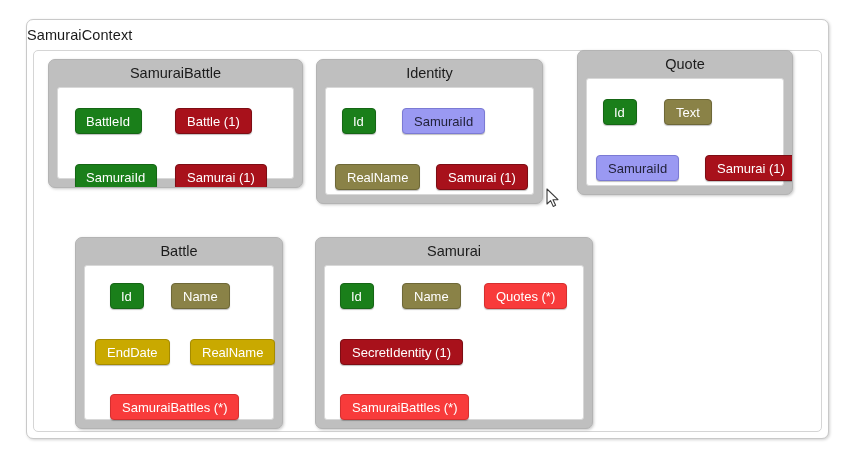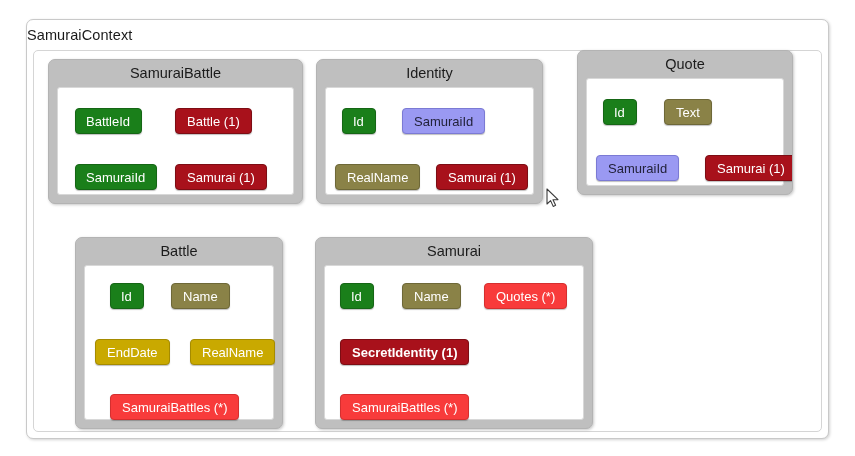--- a/index.html
+++ b/index.html
@@ -166,21 +166,21 @@
   <div class="edge-label" style="left:179px; top:206px;">1:*</div>
   <div class="edge-label" style="left:288px; top:196px;">1:*</div>
   <div class="edge-label" style="left:437px; top:207px;">1:1</div>
   <div class="edge-label" style="left:592px; top:220px;">1:*</div>
 
   <div class="context-box">
     <div class="context-title">SamuraiContext</div>
     <div class="context-inner"></div>
   </div>
 
-  <div class="entity" style="left:48px; top:59px; width:255px; height:145px;">
+  <div class="entity" style="left:48px; top:59px; width:255px; height:129px;">
     <div class="entity-title">SamuraiBattle</div>
     <div class="entity-body">
       <div class="chip c-green" style="left:17px; top:20px;">BattleId</div>
       <div class="chip c-darkred" style="left:117px; top:20px;">Battle (1)</div>
       <div class="chip c-green" style="left:17px; top:76px;">SamuraiId</div>
       <div class="chip c-darkred" style="left:117px; top:76px;">Samurai (1)</div>
     </div>
   </div>
 
   <div class="entity" style="left:316px; top:59px; width:227px; height:145px;">
@@ -213,21 +213,21 @@
       <div class="chip c-red" style="left:25px; top:128px;">SamuraiBattles (*)</div>
     </div>
   </div>
 
   <div class="entity" style="left:315px; top:237px; width:278px; height:192px;">
     <div class="entity-title">Samurai</div>
     <div class="entity-body">
       <div class="chip c-green" style="left:15px; top:17px;">Id</div>
       <div class="chip c-olive" style="left:77px; top:17px;">Name</div>
       <div class="chip c-red" style="left:159px; top:17px;">Quotes (*)</div>
-      <div class="chip c-darkred" style="left:15px; top:73px;font-weight:bold;">SecretIdentity (1)</div>
+      <div class="chip c-darkred" style="left:15px; top:73px;">SecretIdentity (1)</div>
       <div class="chip c-red" style="left:15px; top:128px;">SamuraiBattles (*)</div>
     </div>
   </div>
 
 
   <svg class="cursor" viewBox="0 0 14 20" xmlns="http://www.w3.org/2000/svg">
     <path d="M1,1 L1,16 L4.6,12.6 L7.2,18.4 L9.6,17.3 L7,11.7 L12,11.6 Z" fill="#ffffff" stroke="#3a3a3a" stroke-width="1.1" stroke-linejoin="round"></path>
   </svg>
 
 </div>

